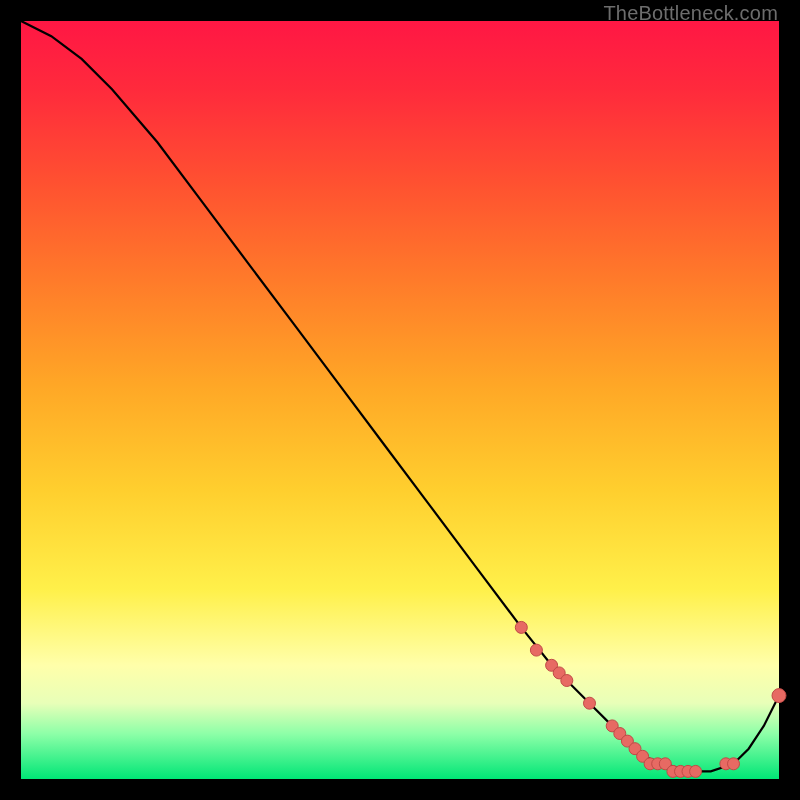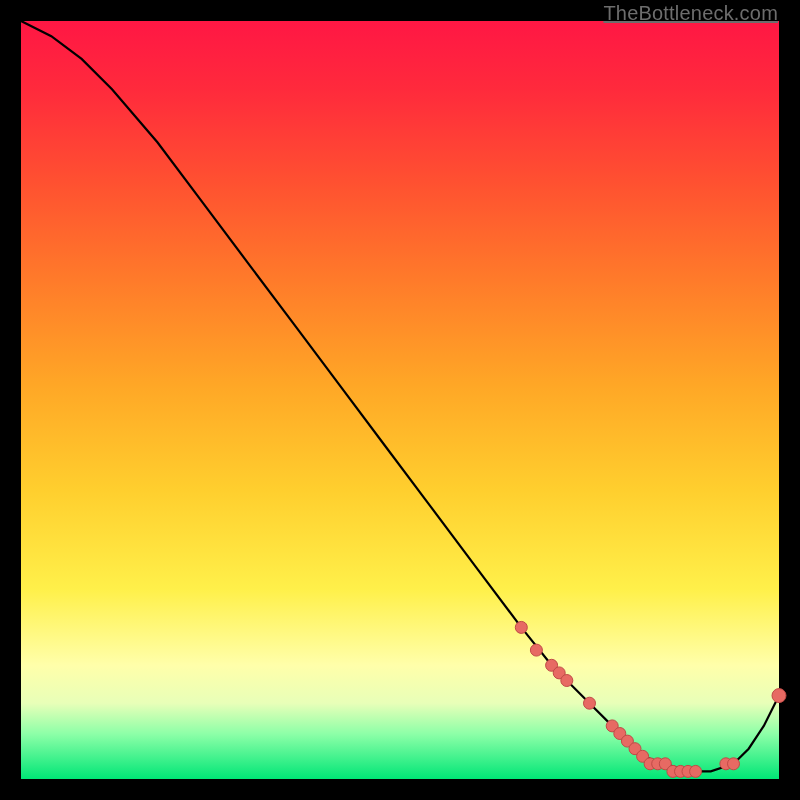--- a/index.html
+++ b/index.html
@@ -39,21 +39,20 @@
   .watermark {
     position: absolute;
     top: 2px;
     right: 22px;
     color: #6d6d6d;
     font-size: 20px;
     font-weight: 500;
     letter-spacing: 0.2px;
     user-select: none;
     pointer-events: none;
-    text-decoration: underline;
   }
   svg.overlay {
     position: absolute;
     left: 21px;
     top: 21px;
     width: 758px;
     height: 758px;
     overflow: visible;
   }
   .curve {

